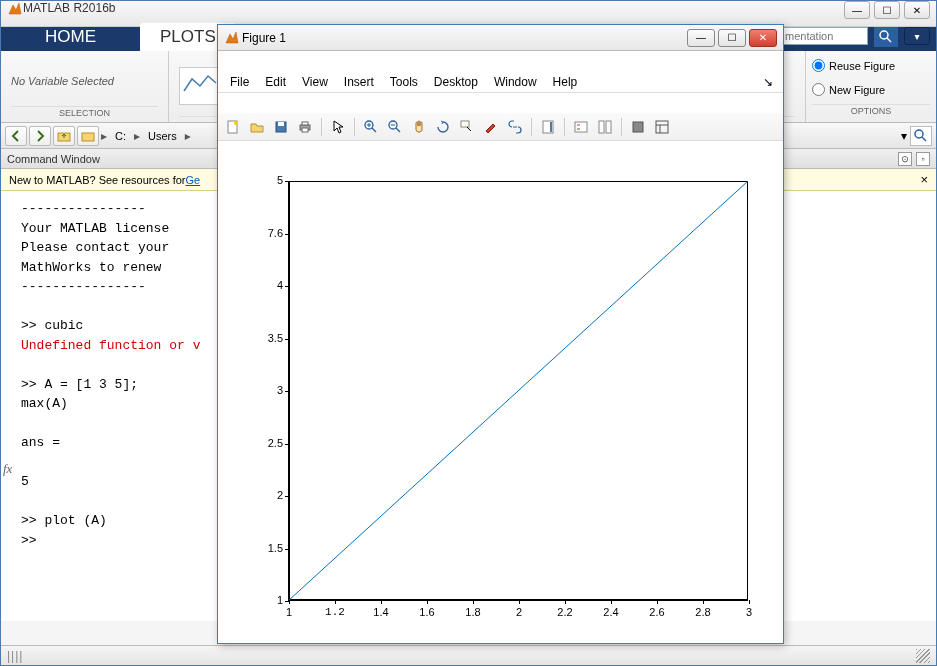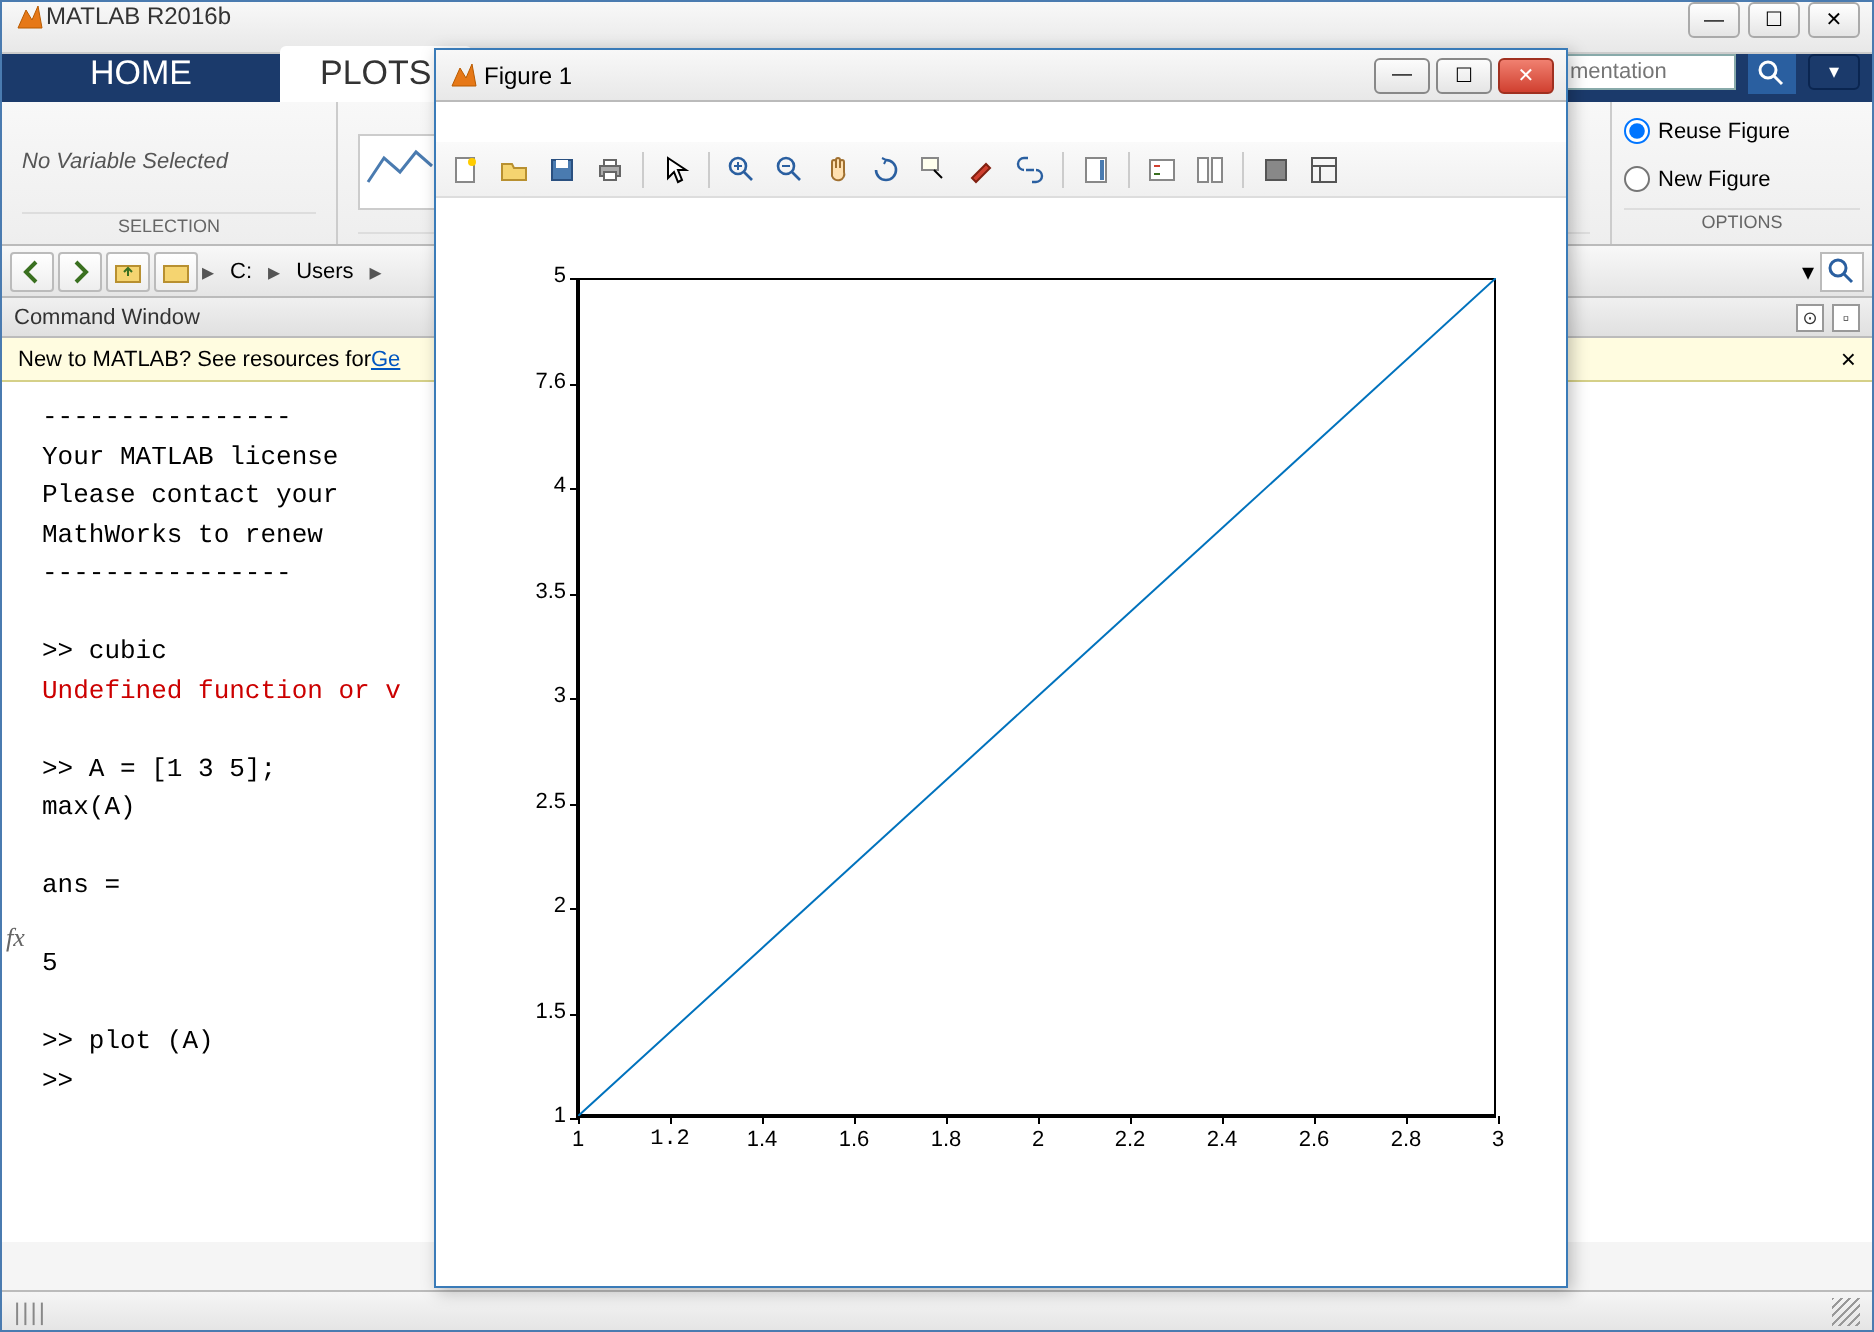--- a/index.html
+++ b/index.html
@@ -244,20 +244,31 @@
         <path d="M2 13 L6 4 L9 9 L12 2 L14 13 Z" fill="#e67817" stroke="#b85a00" stroke-width="0.5"></path>
       </svg>
     <span style="font-size:12px;margin-left:2px">Figure 1</span>
     <div class="fig-win-btns">
       <div class="fig-win-btn">—</div>
       <div class="fig-win-btn">☐</div>
       <div class="fig-win-btn close">✕</div>
     </div>
   </div>
 
+  <div class="fig-menu">
+    <span class="fig-menu-item">File</span>
+    <span class="fig-menu-item">Edit</span>
+    <span class="fig-menu-item">View</span>
+    <span class="fig-menu-item">Insert</span>
+    <span class="fig-menu-item">Tools</span>
+    <span class="fig-menu-item">Desktop</span>
+    <span class="fig-menu-item">Window</span>
+    <span class="fig-menu-item">Help</span>
+    <span class="fig-menu-dock">↘</span>
+  </div>
 
   <div class="fig-toolbar">
     <div class="tb-btn">
         <svg class="icon-svg" viewBox="0 0 16 16">
           <rect x="3" y="2" width="9" height="12" fill="#fff" stroke="#888"></rect>
           <circle cx="11" cy="4" r="2" fill="#fc0"></circle>
         </svg>
       </div>
     <div class="tb-btn">
         <svg class="icon-svg" viewBox="0 0 16 16">

